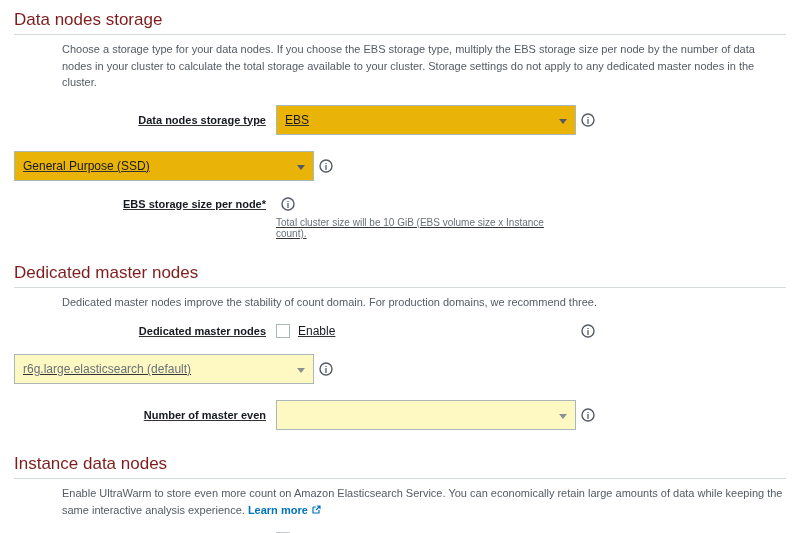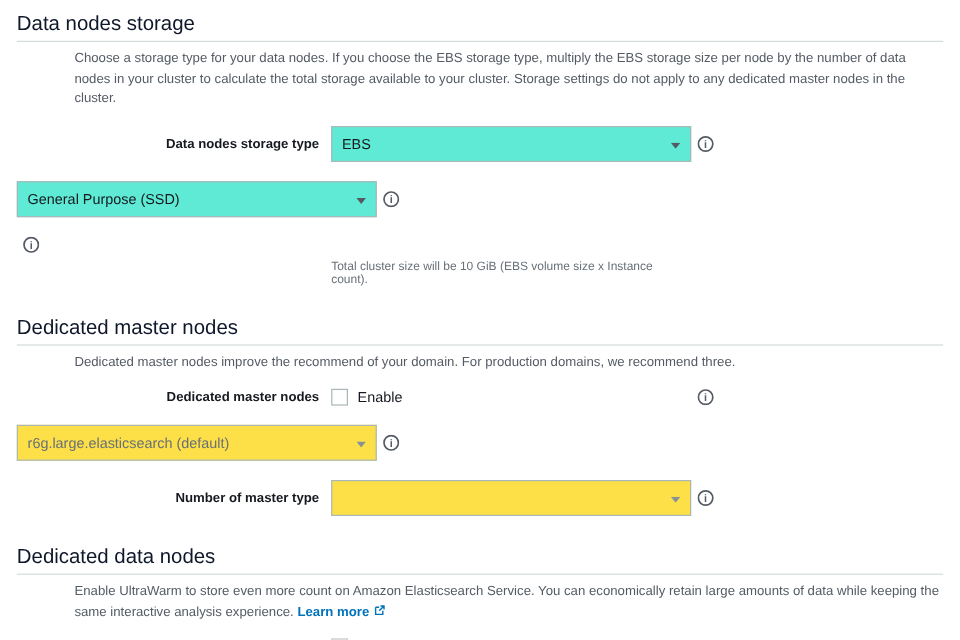--- a/index.html
+++ b/index.html
@@ -1,29 +1,29 @@
 <!DOCTYPE html>
 <html><head>
 <meta charset="utf-8">
 <style>
   * { box-sizing: border-box; margin: 0; padding: 0; }
   body { font-family: -apple-system, BlinkMacSystemFont, "Segoe UI", Arial, sans-serif; font-size: 12px; color: #333; padding: 10px 14px; background: #fff; }
   .section { margin-bottom: 24px; }
-  .section-title { font-size: 17px; font-weight: 400; color: #0f172a; padding-bottom: 4px; }
+  .section-title { font-size: 17px; font-weight: 400; color: #7f1d1d; padding-bottom: 4px; }
   .section-hr { border: none; border-top: 1px solid #d5dbdb; margin-bottom: 6px; }
   .section-desc { font-size: 11px; color: #545b64; line-height: 1.5; margin-bottom: 14px; margin-left: 48px; }
   .section-desc a { color: #0073bb; text-decoration: none; font-weight: bold; }
   .ext-icon { display: inline-block; width: 10px; height: 10px; vertical-align: -1px; }
-  .form-row { display: flex; align-items: center; margin-bottom: 16px; }
+  .form-row { display: flex; align-items: center; margin-bottom: 16px; text-decoration: underline; }
   .form-label-col { width: 262px; text-align: right; padding-right: 10px; font-size: 11px; font-weight: 700; color: #16191f; }
   .form-control-col { width: 300px; display: flex; align-items: center; }
   .form-help-col { width: 24px; display: flex; justify-content: center; align-items: center; }
   .help-note { font-size: 10px; color: #687078; margin-top: 4px; }
-  .select { width: 100%; height: 30px; background: #5eead4; border: 1px solid #aab7b8; display: flex; align-items: center; padding: 0 8px; font-size: 12px; color: #16191f; position: relative; }
-  .select.disabled { background: #fde047; color: #687078; }
+  .select { width: 100%; height: 30px; background: #eab308; border: 1px solid #aab7b8; display: flex; align-items: center; padding: 0 8px; font-size: 12px; color: #16191f; position: relative; }
+  .select.disabled { background: #fef9c3; color: #687078; }
   .select .caret { position: absolute; right: 8px; top: 50%; transform: translateY(-50%); }
   .text-input { width: 100%; height: 30px; border: 1px solid #aab7b8; padding: 0 8px; font-size: 12px; }
   .checkbox-wrap { display: flex; align-items: flex-end; gap: 8px; font-size: 12px; color: #16191f; }
   .checkbox-wrap.disabled { color: #687078; }
   .cbox { width: 14px; height: 14px; border: 1px solid #aab7b8; background: #fff; }
   .cbox.disabled { border-color: #c8cccf; background: #f2f3f3; }
   .info-i { width: 14px; height: 14px; display: inline-flex; align-items: center; justify-content: center; }
   .center-row { display:flex; justify-content:flex-start; padding-left: 262px; margin-bottom: 16px; }
 </style>
 </head>
@@ -67,41 +67,42 @@
         <span class="info-i">
           <svg width="14" height="14">
             <circle cx="7" cy="7" r="6" fill="none" stroke="#545b64" stroke-width="1.4"></circle>
             <text x="7" y="10.5" text-anchor="middle" font-size="9" font-weight="bold" fill="#545b64">i</text>
           </svg>
         </span>
       </div>
   </div>
 
   <div class="form-row" style="margin-bottom:2px;">
+    <div class="form-label-col">EBS storage size per node*</div>
     <div class="form-help-col">
         <span class="info-i">
           <svg width="14" height="14">
             <circle cx="7" cy="7" r="6" fill="none" stroke="#545b64" stroke-width="1.4"></circle>
             <text x="7" y="10.5" text-anchor="middle" font-size="9" font-weight="bold" fill="#545b64">i</text>
           </svg>
         </span>
       </div>
   </div>
   <div class="form-row" style="margin-bottom:18px;">
     <div class="form-label-col"></div>
     <div class="form-control-col">
         <div class="help-note">Total cluster size will be 10 GiB (EBS volume size x Instance count).</div>
       </div>
   </div>
 </div>
 
 <div class="section">
   <div class="section-title">Dedicated master nodes</div>
   <hr class="section-hr">
-  <div class="section-desc">Dedicated master nodes improve the recommend of your domain. For production domains, we recommend three.</div>
+  <div class="section-desc">Dedicated master nodes improve the stability of count domain. For production domains, we recommend three.</div>
 
   <div class="form-row">
     <div class="form-label-col">Dedicated master nodes</div>
     <div class="form-control-col">
       <label class="checkbox-wrap">
         <span class="cbox"></span>
         <span>Enable</span>
       </label>
     </div>
     <div class="form-help-col">
@@ -127,42 +128,42 @@
         <span class="info-i">
           <svg width="14" height="14">
             <circle cx="7" cy="7" r="6" fill="none" stroke="#545b64" stroke-width="1.4"></circle>
             <text x="7" y="10.5" text-anchor="middle" font-size="9" font-weight="bold" fill="#545b64">i</text>
           </svg>
         </span>
       </div>
   </div>
 
   <div class="form-row">
-    <div class="form-label-col">Number of master type</div>
+    <div class="form-label-col">Number of master even</div>
     <div class="form-control-col">
       <div class="select disabled">
         <span></span>
         <span class="caret"><svg width="8" height="5" viewBox="0 0 8 5">
               <path d="M0 0 L4 5 L8 0 Z" fill="#879196"></path>
             </svg></span>
       </div>
     </div>
     <div class="form-help-col">
         <span class="info-i">
           <svg width="14" height="14">
             <circle cx="7" cy="7" r="6" fill="none" stroke="#545b64" stroke-width="1.4"></circle>
             <text x="7" y="10.5" text-anchor="middle" font-size="9" font-weight="bold" fill="#545b64">i</text>
           </svg>
         </span>
       </div>
   </div>
 </div>
 
 <div class="section">
-  <div class="section-title">Dedicated data nodes</div>
+  <div class="section-title">Instance data nodes</div>
   <hr class="section-hr">
   <div class="section-desc">
     <span>Enable UltraWarm to store even more count on Amazon Elasticsearch Service. You can economically retain large amounts of data while keeping the same interactive analysis experience. </span><a href="#"><span>Learn more</span> <span class="ext-icon"><svg width="10" height="10" viewBox="0 0 10 10">
             <path d="M2 2 H5 M2 2 V8 H8 V5 M5 5 L9 1 M6 1 H9 V4" fill="none" stroke="#0073bb" stroke-width="1.2"></path>
           </svg></span></a>
   </div>
 
   <div class="center-row">
     <label class="checkbox-wrap disabled">
       <span class="cbox disabled"></span>

